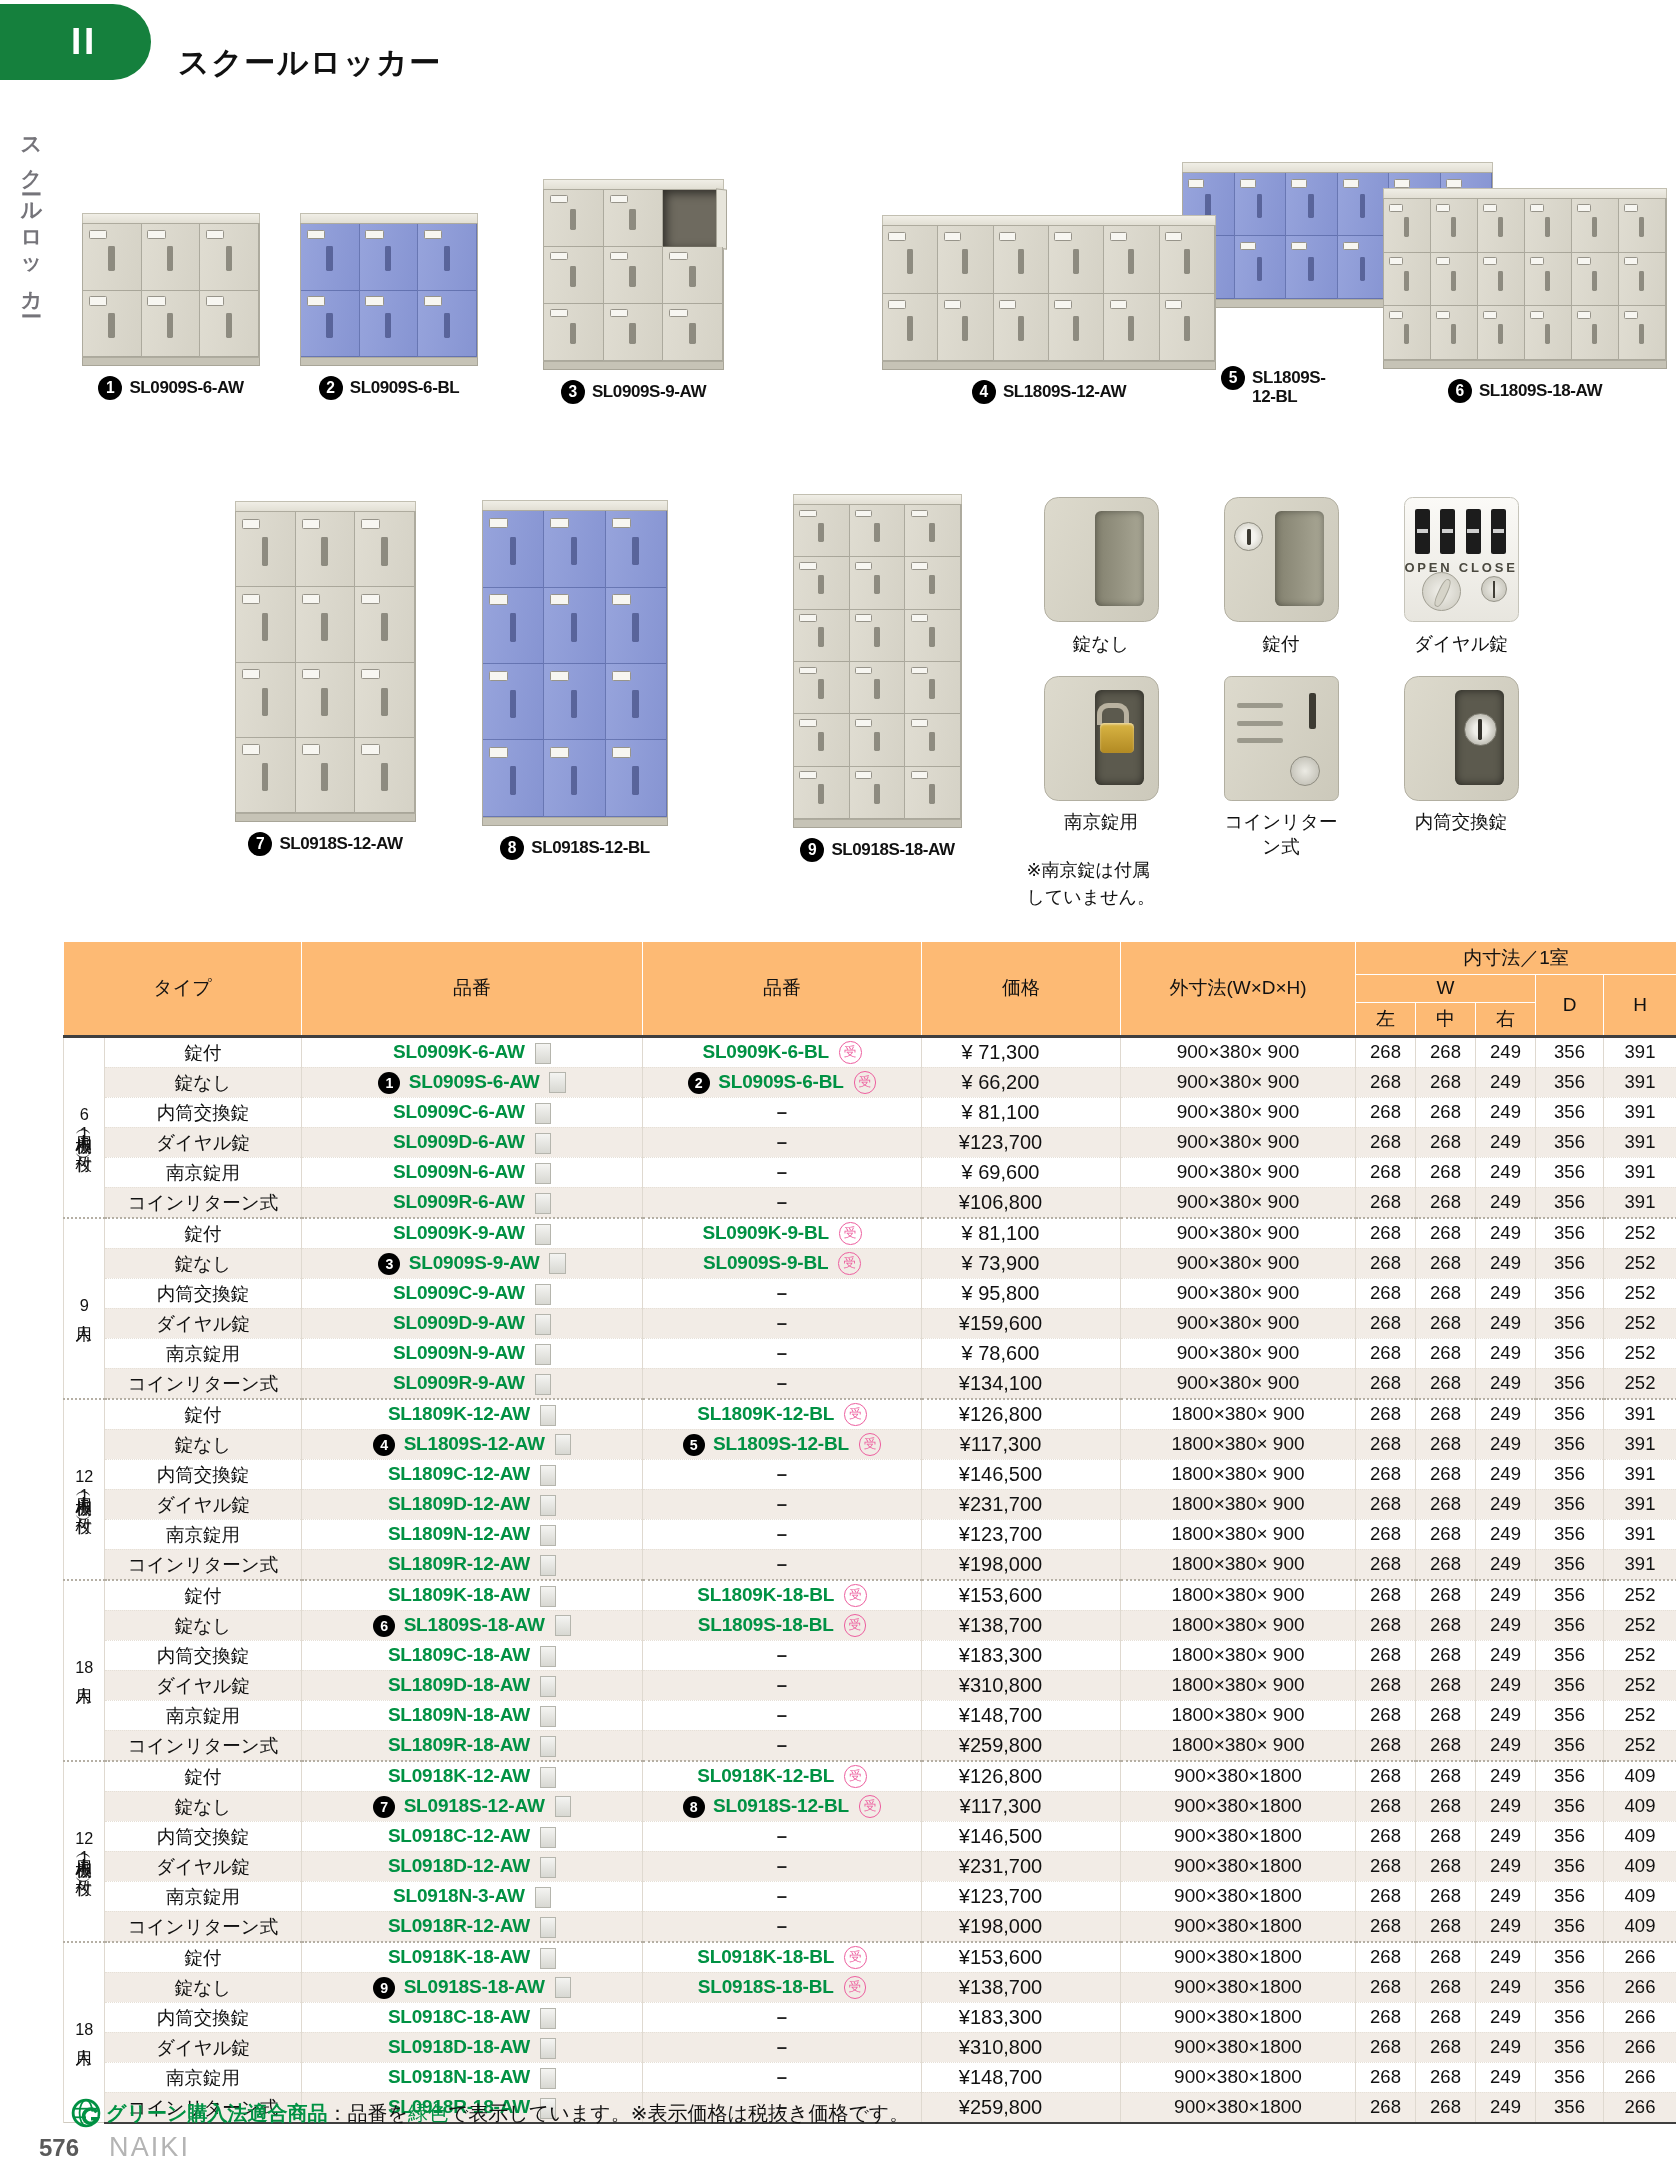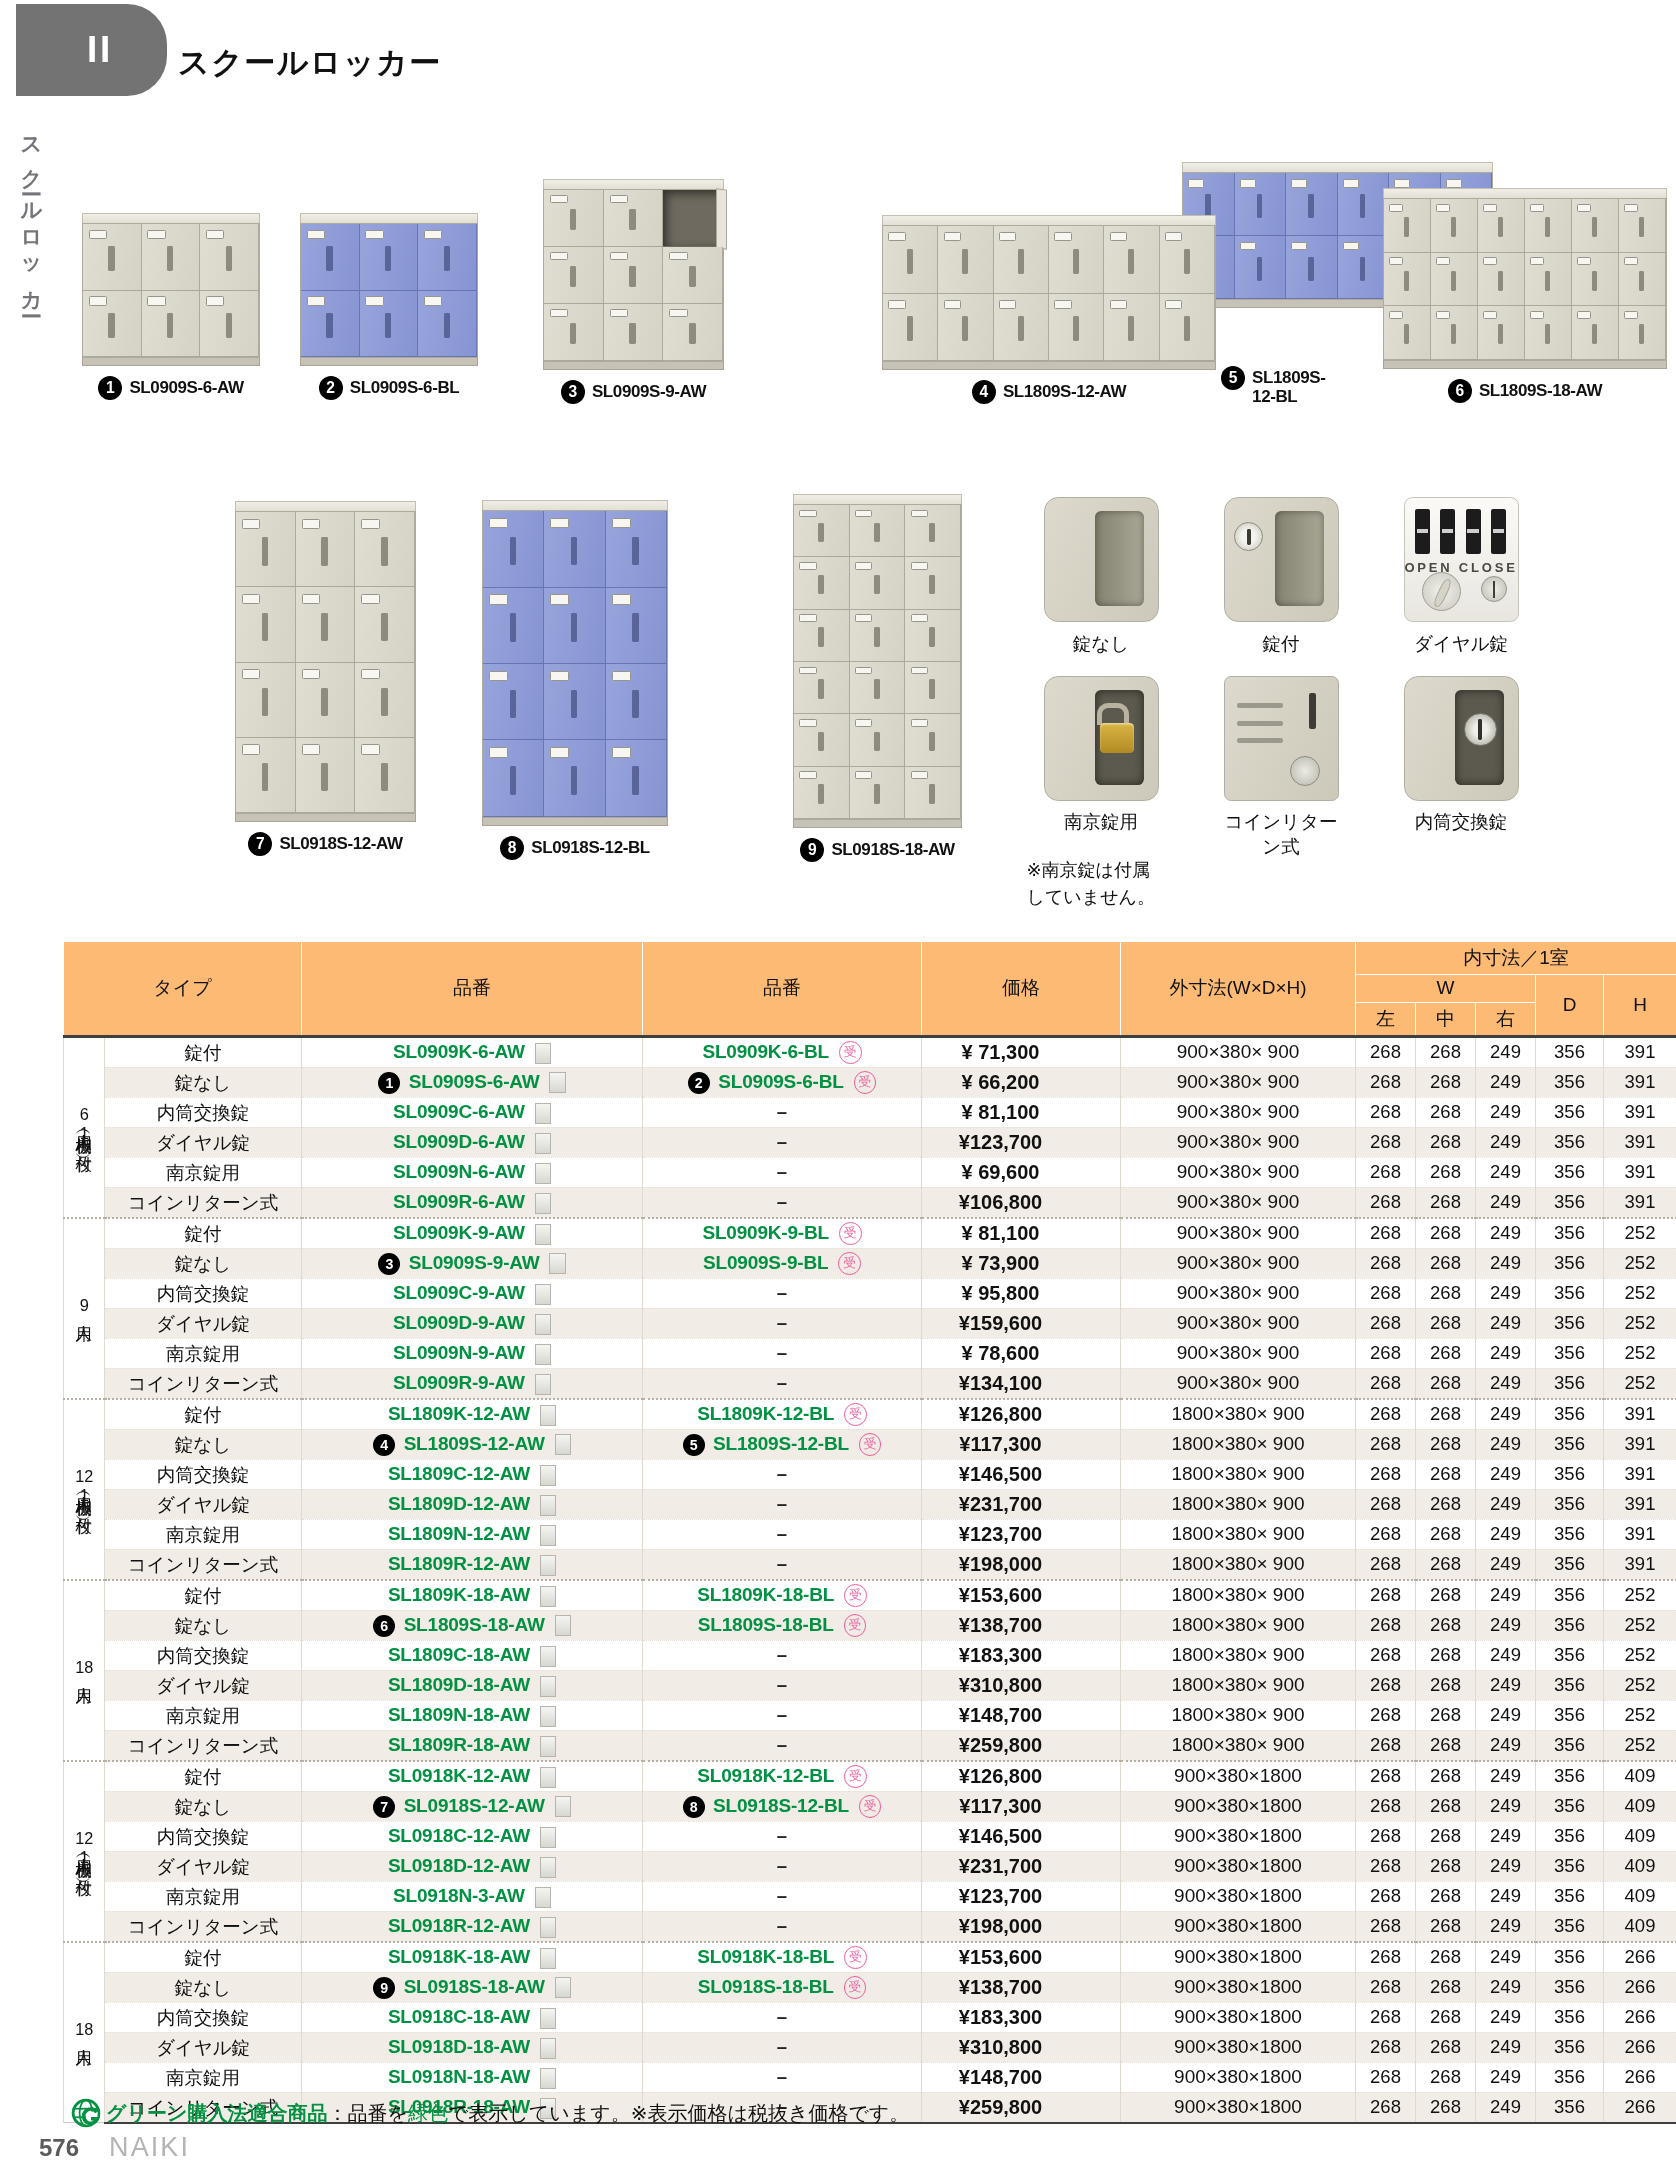--- a/index.html
+++ b/index.html
@@ -1,21 +1,21 @@
 <!DOCTYPE html>
 <html style="font-size:11.4px"><head>
 <meta charset="utf-8">
 <style>
   html,body{margin:0;padding:0;}
   body{position:relative;width:1677px;height:2183px;background:#fff;
        font-family:"Liberation Sans","DejaVu Sans",sans-serif;color:#111;}
 
   
-  .header-badge{position:absolute;left:16px;top:4.3px;width:151px;height:92px;
-    background:#737373;border-radius:0 40px 40px 0;}
+  .header-badge{position:absolute;left:0;top:4.3px;width:151px;height:76px;
+    background:#15803d;border-radius:0 40px 40px 0;}
   .header-badge span{position:absolute;left:84px;top:50%;transform:translate(-50%,-50%);
     color:#fff;font-size:37px;font-weight:bold;letter-spacing:2.8px;}
   .page-title{position:absolute;left:178px;top:21.3px;font-size:31px;font-weight:bold;letter-spacing:1.4px;}
   .sidebar-label{position:absolute;left:17px;top:124px;writing-mode:vertical-rl;
     font-size:21.3px;font-weight:600;color:#75747a;letter-spacing:5px;}
 
   
   #product-area{position:absolute;inset:0;}
   .locker{position:absolute;display:flex;flex-direction:column;}
   .locker-top{height:9.2px;background:linear-gradient(#f0eee6,#e2dfd4);border:0.7px solid #c2bfb1;border-bottom:none;}
@@ -113,21 +113,21 @@
   .vtext{writing-mode:vertical-rl;font-size:16.4px;line-height:1;letter-spacing:0.7px;
     display:inline-block;max-height:172px;}
   .tcy{text-combine-upright:all;}
   .code-green{color:#009143;font-weight:bold;font-size:19px;letter-spacing:-0.2px;}
   .chip{display:inline-block;width:14.2px;height:19px;vertical-align:middle;margin-left:10px;
     background:linear-gradient(#f4f4f2,#d8d8d2);border:1.4px solid #b5b5ad;}
   .tbl-badge{display:inline-flex;width:22px;height:22px;border-radius:50%;background:#000;color:#fff;
     font-size:14.2px;font-weight:bold;align-items:center;justify-content:center;margin-right:8.5px;vertical-align:middle;}
   .order-mark{display:inline-flex;width:20.6px;height:20.6px;border-radius:50%;border:1.4px solid #ed5f9f;
     color:#ed5f9f;font-size:12.8px;align-items:center;justify-content:center;margin-left:10px;vertical-align:middle;}
-  .price-cell{font-weight:bold;text-align:right;padding-right:41px !important;
+  .price-cell{font-weight:normal;text-align:right;padding-right:41px !important;
     font-size:20px !important;white-space:pre;}
   .outer-cell{white-space:pre;font-size:19px !important;}
   .dash{font-weight:bold;color:#222;}
 
   
   .green-note{position:absolute;left:71px;top:2098px;display:flex;align-items:center;font-size:20px;}
   .green-note .glabel{color:#009143;font-weight:bold;margin-left:5px;}
   .green-note .gword{color:#009143;}
   .page-footer{position:absolute;left:39px;top:2132px;display:flex;align-items:baseline;}
   .page-num{font-size:24px;color:#5a5a5a;font-weight:bold;}

